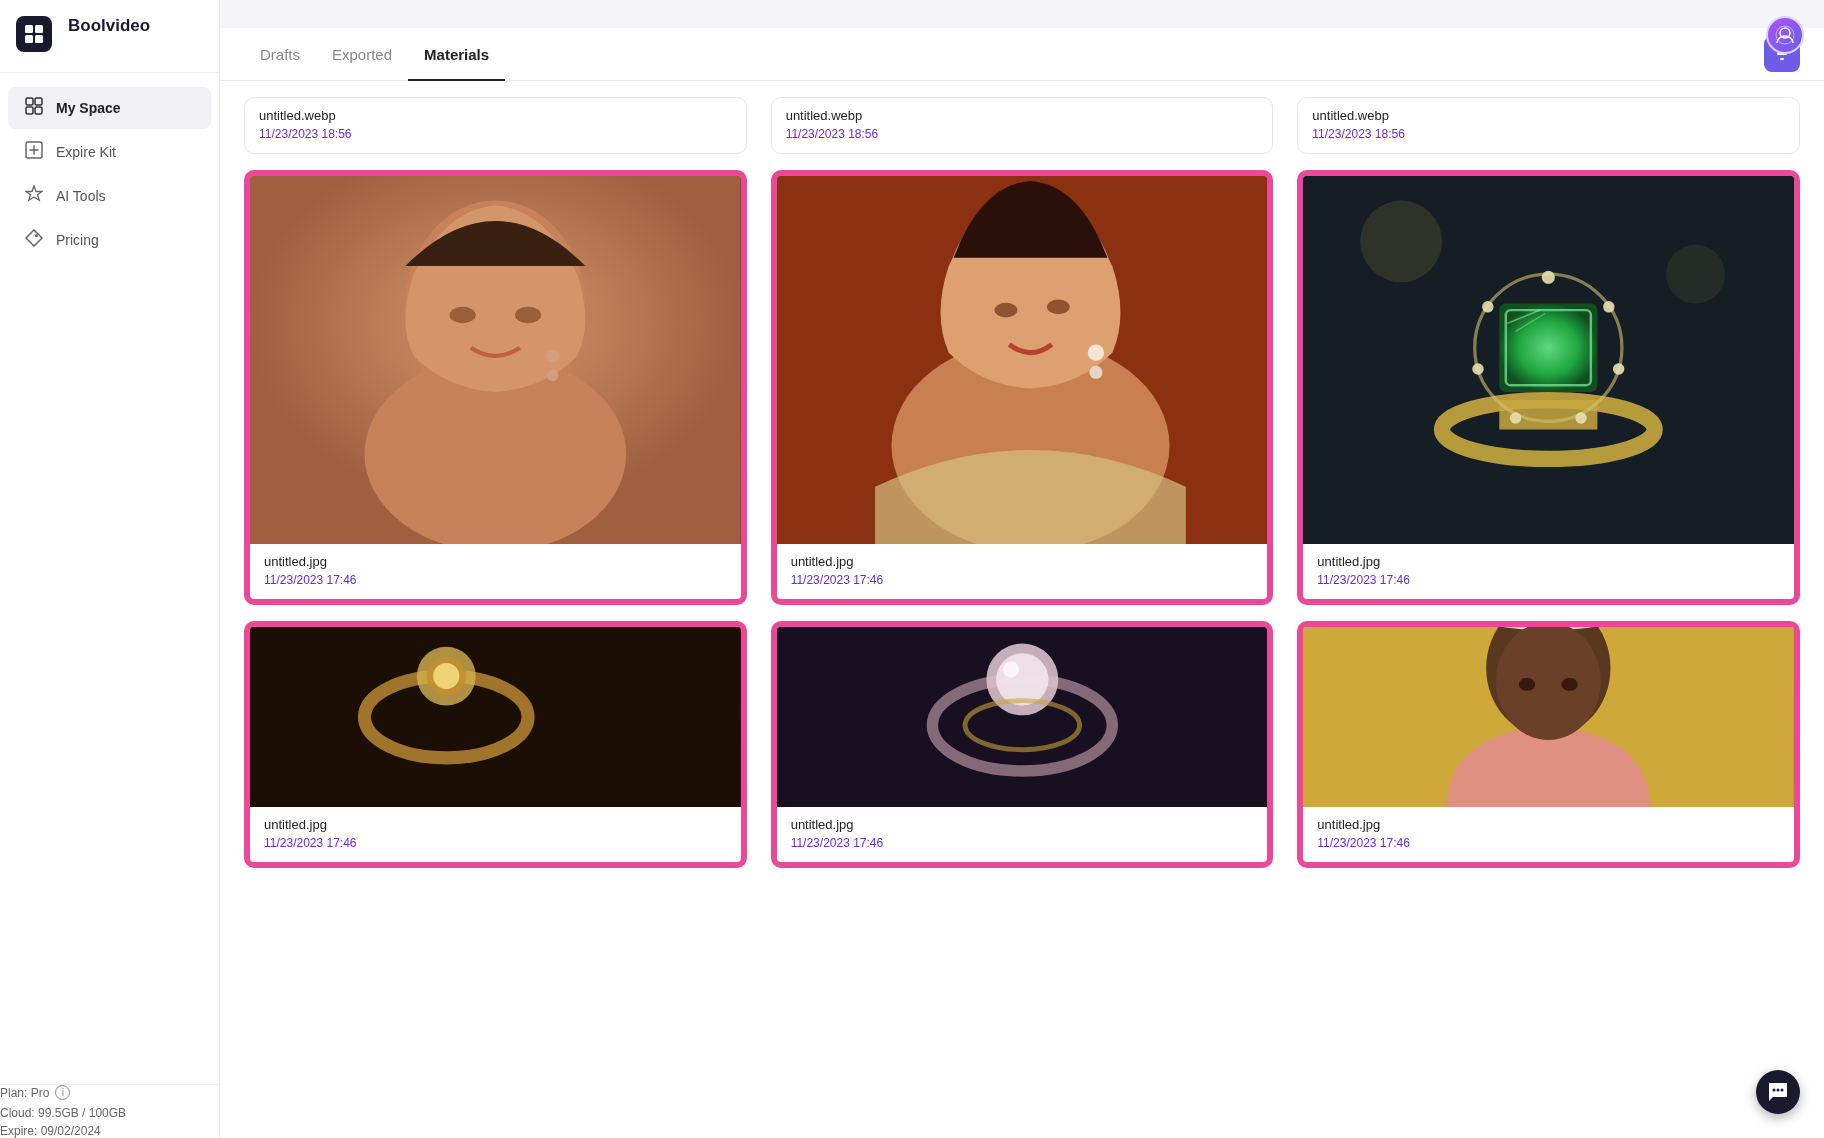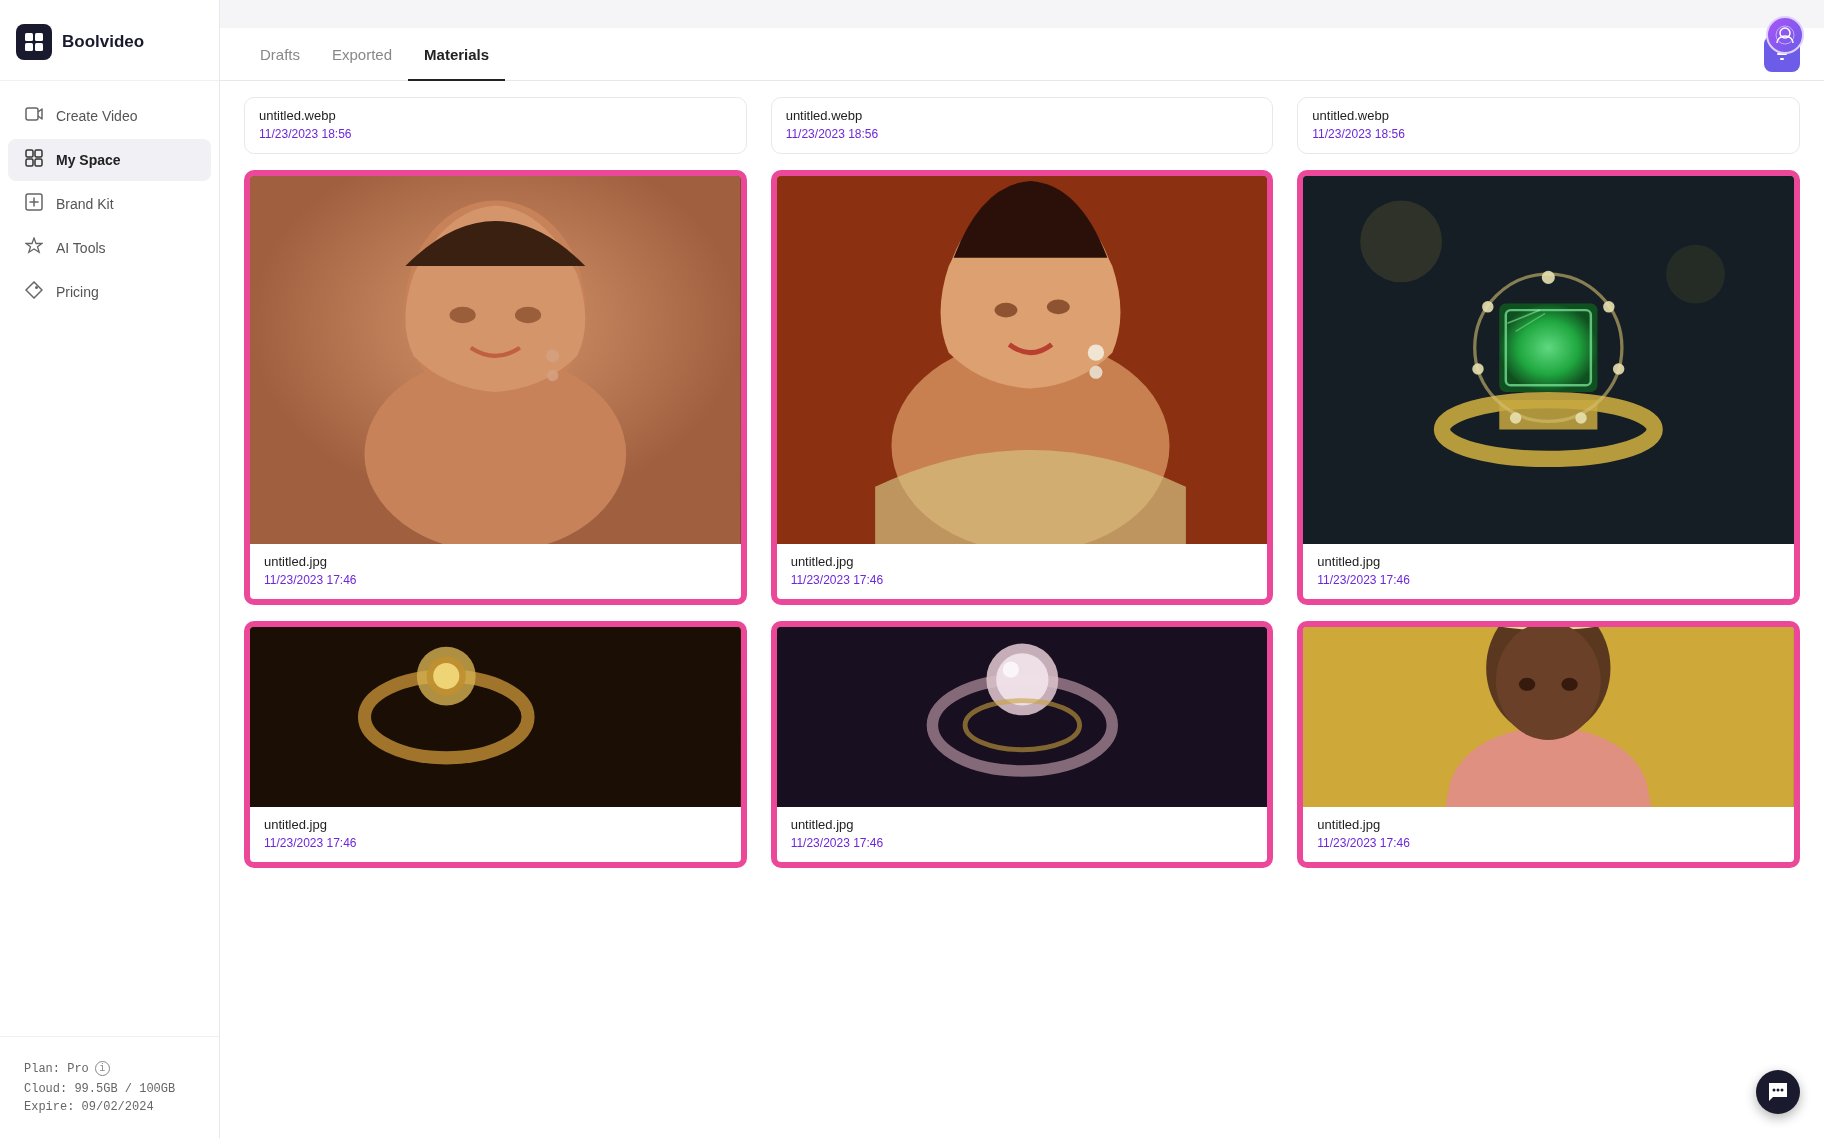--- a/index.html
+++ b/index.html
@@ -10,23 +10,22 @@
       width: 220px;
       background: #fff;
       display: flex;
       flex-direction: column;
       padding: 0;
       border-right: 1px solid #e8e8e8;
       flex-shrink: 0;
     }
     .sidebar-logo {
       display: flex;
-      align-items: center;
-      gap: 10px;
-      padding: 24px 16px 20px 16px;
+      gap: 16px;
+      padding: 16px 16px 20px 16px;
       border-bottom: 1px solid #f0f0f0;
     }
     .logo-icon {
       width: 36px;
       height: 36px;
       background: #1a1a2e;
       border-radius: 8px;
       display: flex;
       align-items: center;
       justify-content: center;
@@ -53,25 +52,24 @@
       margin: 2px 8px;
       color: #555;
       font-size: 14px;
       font-weight: 500;
       transition: background 0.15s;
     }
     .nav-item.active { background: #f0f0f5; color: #222; font-weight: 600; }
     .nav-icon { font-size: 16px; width: 20px; text-align: center; }
 
     .sidebar-footer {
-      padding: 24px;
+      padding: 0;
       border-top: 1px solid #f0f0f0;
       font-size: 12px;
       color: #666;
-      font-family: Liberation Mono, monospace;
     }
     .sidebar-footer .plan-row {
       display: flex;
       align-items: center;
       gap: 6px;
       margin-bottom: 6px;
     }
     .info-icon {
       display: inline-flex;
       align-items: center;
@@ -236,50 +234,41 @@
         <rect x="1" y="1" width="8" height="8" rx="1.5" fill="white"></rect>
         <rect x="11" y="1" width="8" height="8" rx="1.5" fill="white"></rect>
         <rect x="1" y="11" width="8" height="8" rx="1.5" fill="white"></rect>
         <rect x="11" y="11" width="8" height="8" rx="1.5" fill="white"></rect>
       </svg>
     </div>
     <span class="logo-text">Boolvideo</span>
   </div>
 
   <nav class="sidebar-nav">
-    <div class="nav-item">
-      <span class="nav-icon">
-        <svg width="18" height="18" viewBox="0 0 18 18" fill="none">
-          <rect x="1" y="3" width="12" height="12" rx="2" stroke="#666" stroke-width="1.5" fill="none"></rect>
-          <path d="M13 7l4-3v10l-4-3" stroke="#666" stroke-width="1.5" stroke-linejoin="round" fill="none"></path>
-        </svg>
-      </span>
-      <span>Create Video</span>
-    </div>
 
     <div class="nav-item active">
       <span class="nav-icon">
         <svg width="18" height="18" viewBox="0 0 18 18" fill="none">
           <rect x="1" y="1" width="7" height="7" rx="1.5" stroke="#333" stroke-width="1.5" fill="none"></rect>
           <rect x="10" y="1" width="7" height="7" rx="1.5" stroke="#333" stroke-width="1.5" fill="none"></rect>
           <rect x="1" y="10" width="7" height="7" rx="1.5" stroke="#333" stroke-width="1.5" fill="none"></rect>
           <rect x="10" y="10" width="7" height="7" rx="1.5" stroke="#333" stroke-width="1.5" fill="none"></rect>
         </svg>
       </span>
       <span>My Space</span>
     </div>
 
     <div class="nav-item">
       <span class="nav-icon">
         <svg width="18" height="18" viewBox="0 0 18 18" fill="none">
           <rect x="1" y="1" width="16" height="16" rx="2" stroke="#666" stroke-width="1.5" fill="none"></rect>
           <path d="M5 9h8M9 5v8" stroke="#666" stroke-width="1.5" stroke-linecap="round"></path>
         </svg>
       </span>
-      <span>Brand Kit</span>
+      <span>Expire Kit</span>
     </div>
 
     <div class="nav-item">
       <span class="nav-icon">
         <svg width="18" height="18" viewBox="0 0 18 18" fill="none">
           <path d="M9 1l2 5.5H17l-4.5 3.3 1.7 5.5L9 12l-5.2 3.3 1.7-5.5L1 6.5h6z" stroke="#666" stroke-width="1.3" fill="none"></path>
         </svg>
       </span>
       <span>AI Tools</span>
     </div>

